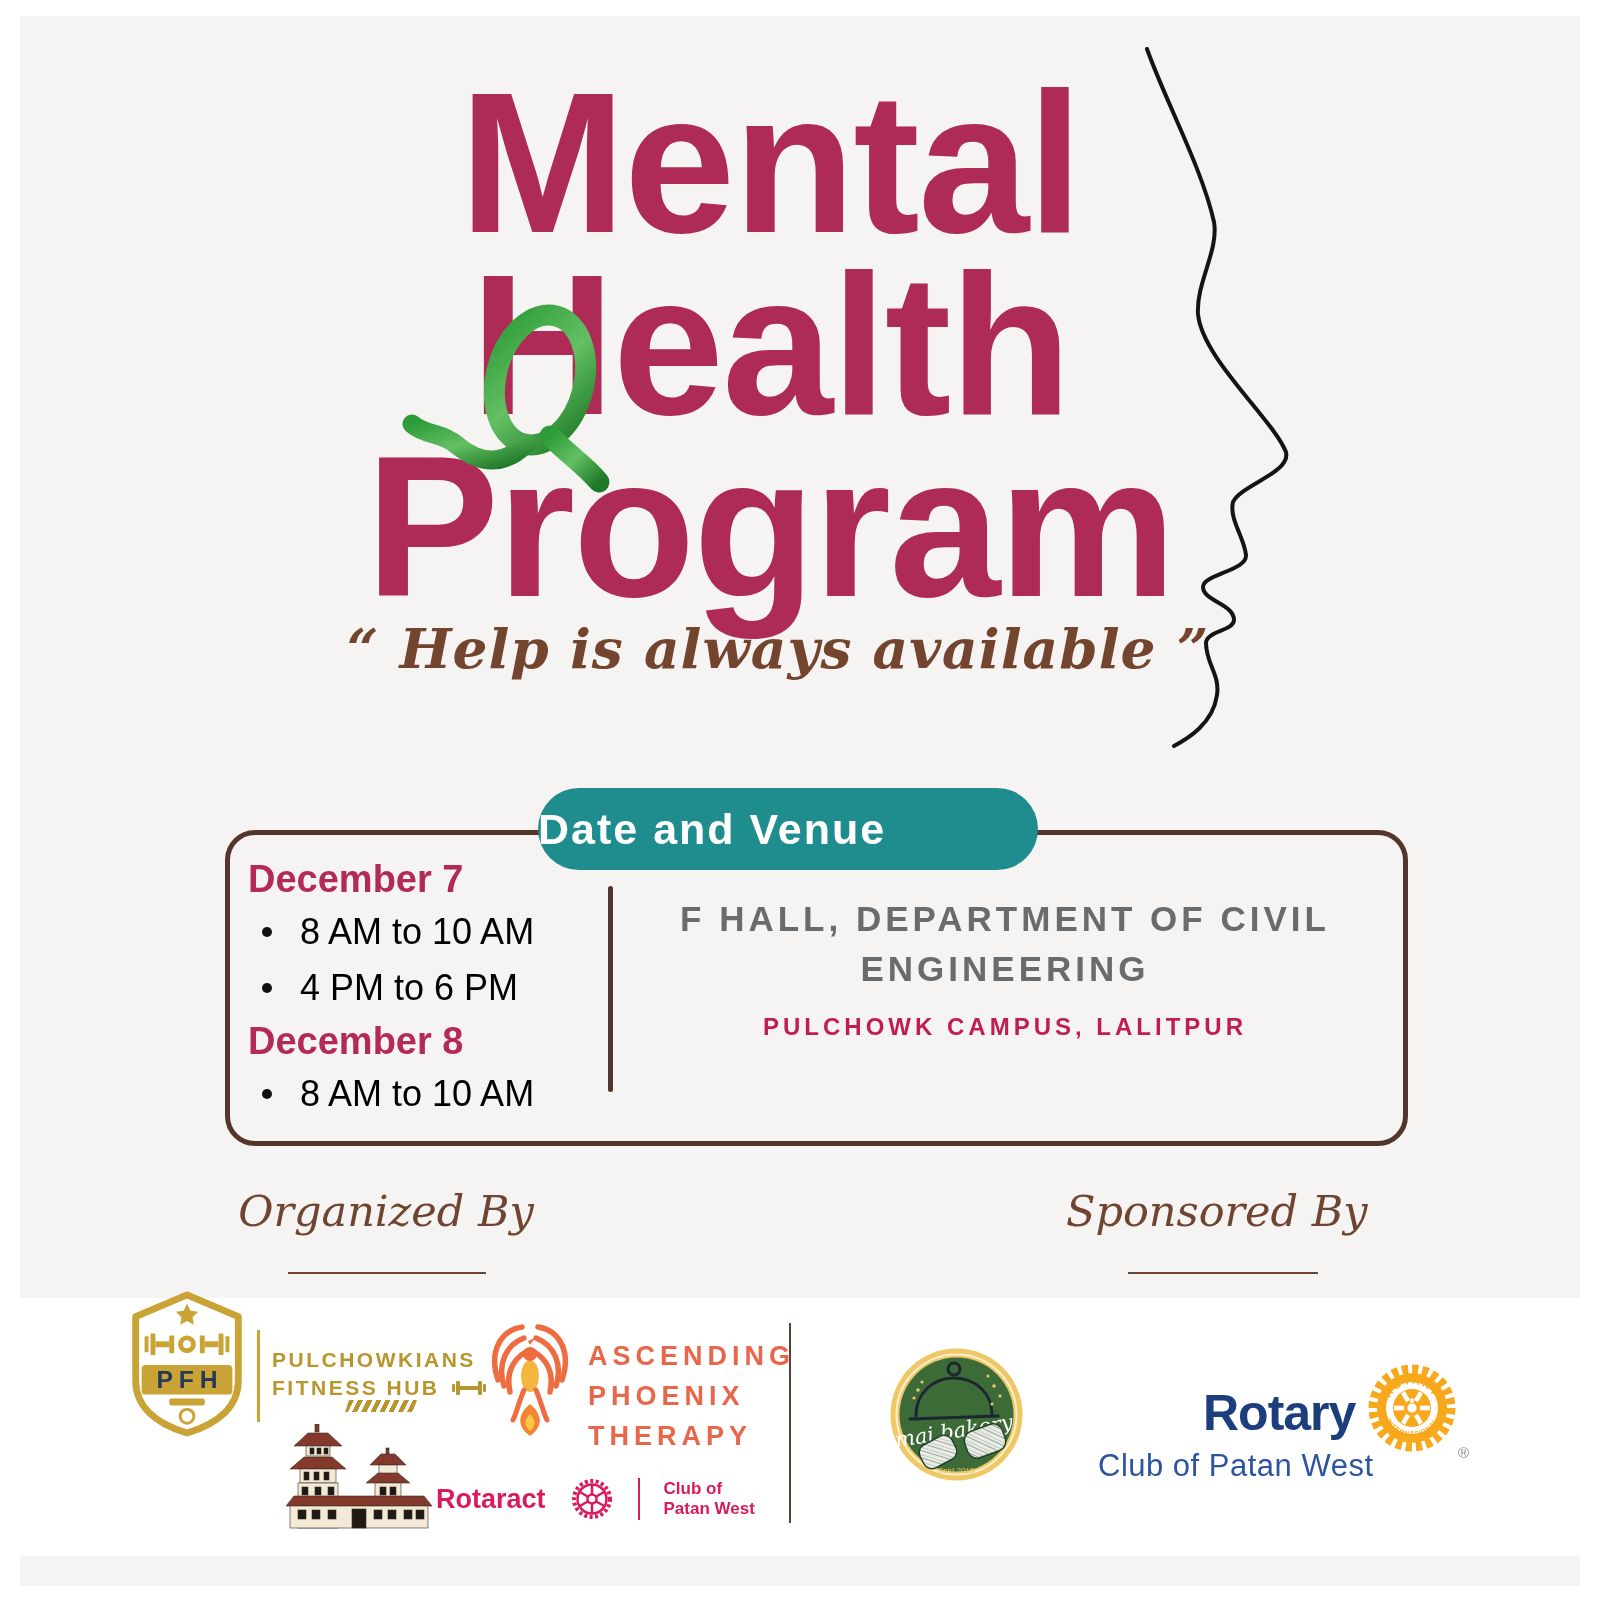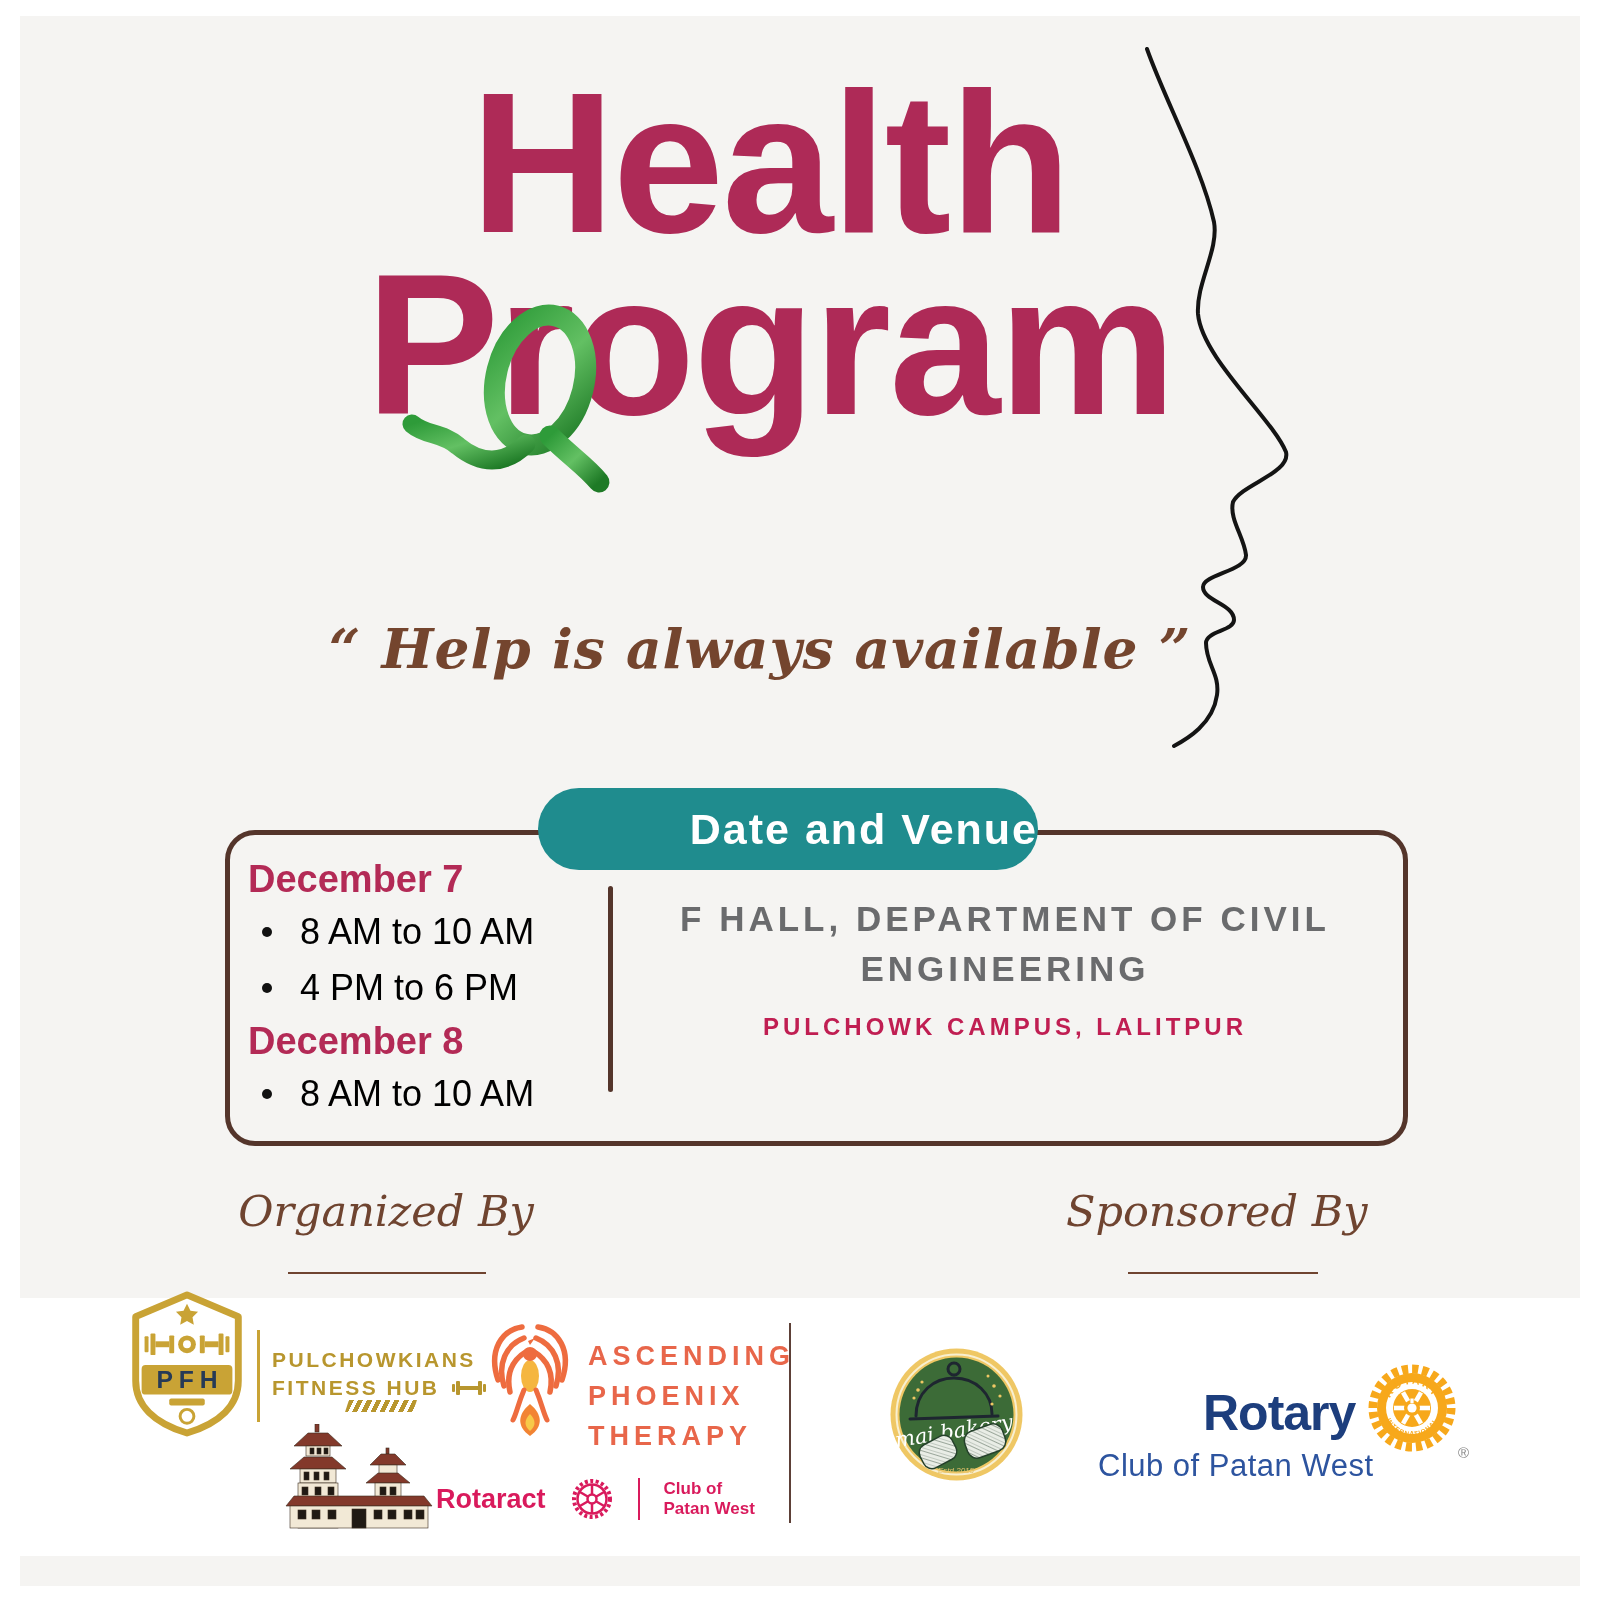--- a/index.html
+++ b/index.html
@@ -7,25 +7,25 @@
   #root{position:absolute;inset:0;}
   .abs{position:absolute;}
   .canvas{left:20px;top:16px;width:1560px;height:1570px;background:#F5F4F2;}
   .logo-band{left:0;top:1298px;width:1600px;height:258px;background:#ffffff;z-index:1;}
 
   .title{left:170px;top:72px;width:1200px;text-align:center;z-index:2;color:#AE2A57;
          font-weight:700;font-size:200px;line-height:182px;letter-spacing:-2px;}
   .face-svg{left:1090px;top:40px;width:240px;height:720px;z-index:1;}
   .ribbon-svg{left:400px;top:300px;width:270px;height:210px;z-index:3;}
 
-  .quote{left:260px;top:616px;width:1000px;text-align:center;z-index:2;color:#74452E;
+  .quote{left:278px;top:616px;width:1000px;text-align:center;z-index:2;color:#74452E;
          font-family:"DejaVu Serif",serif;font-style:italic;font-weight:700;font-size:55px;letter-spacing:1px;}
 
   .pill{left:538px;top:788px;width:500px;height:82px;background:#1F8C8E;border-radius:42px;z-index:3;
-        display:flex;align-items:center;justify-content:flex-end;}
+        display:flex;align-items:center;justify-content:flex-start;}
   .pill span{color:#ffffff;font-weight:700;font-size:43px;letter-spacing:2px;}
   .venue-box{left:225px;top:830px;width:1173px;height:306px;border:5px solid #54352B;border-radius:30px;z-index:2;}
 
   .schedule{left:248px;top:854px;width:360px;z-index:3;}
   .sch-date{font-size:38px;font-weight:700;color:#B32A56;line-height:50px;}
   .sch-time{position:relative;font-size:36px;color:#000000;line-height:56px;padding-left:52px;}
   .sch-time::before{content:"";position:absolute;left:14px;top:23px;width:10px;height:10px;border-radius:50%;background:#111;}
 
   .box-divider{left:608px;top:886px;width:5px;height:206px;background:#54352B;border-radius:3px;z-index:3;}
 
@@ -71,20 +71,21 @@
              C201,433 152,444 143,462
              C139,479 154,497 156,515
              C157,531 113,534 113,547
              C113,561 144,564 144,580
              C144,591 116,591 116,603
              C116,624 130,634 127,655
              C123,684 97,699 84,706" fill="none" stroke="#141414" stroke-width="4" stroke-linecap="round"></path>
   </svg>
 
   <div class="abs title">
+    <div>Mental</div>
     <div>Health</div>
     <div>Program</div>
   </div>
 
   <svg class="abs ribbon-svg" viewBox="0 0 270 210">
     <defs>
       <linearGradient id="rg" x1="0" y1="0" x2="1" y2="1">
         <stop offset="0" stop-color="#2E9B39"></stop>
         <stop offset="0.5" stop-color="#63C063"></stop>
         <stop offset="1" stop-color="#1E7A26"></stop>

